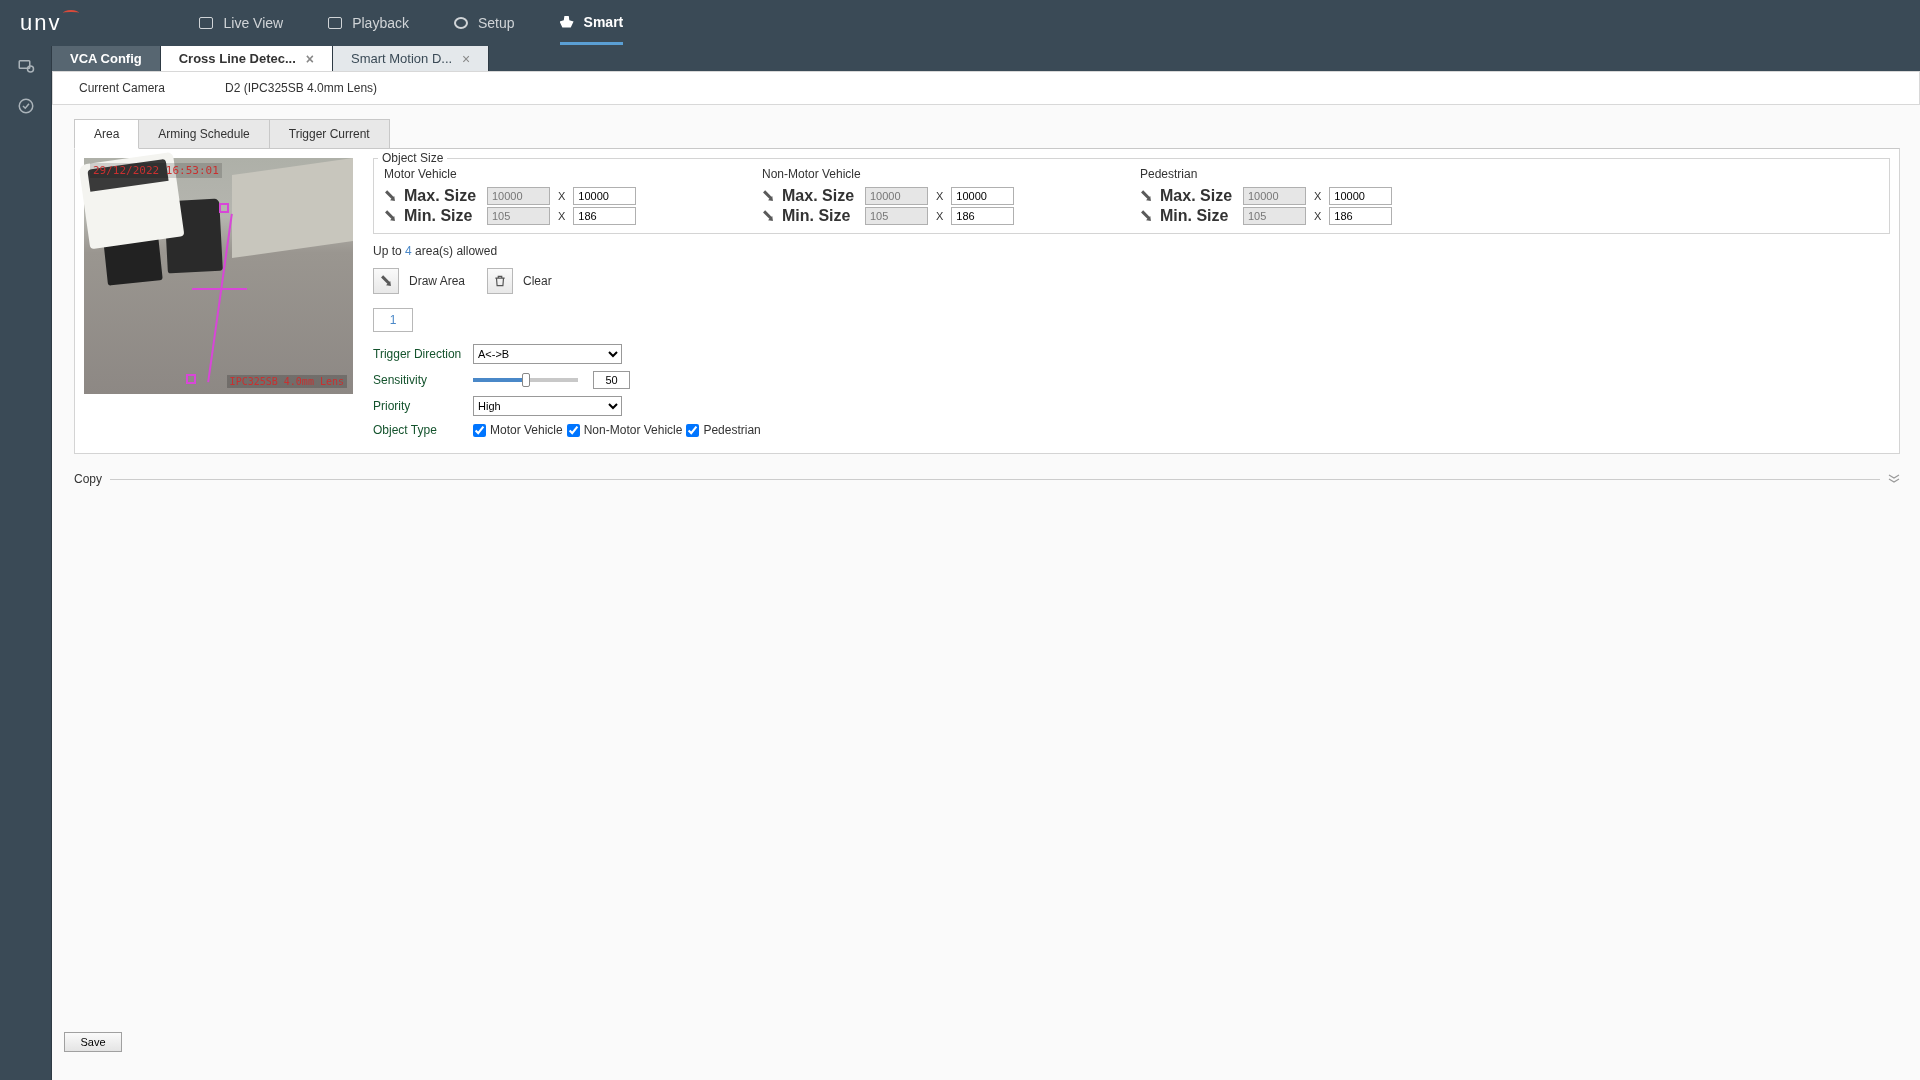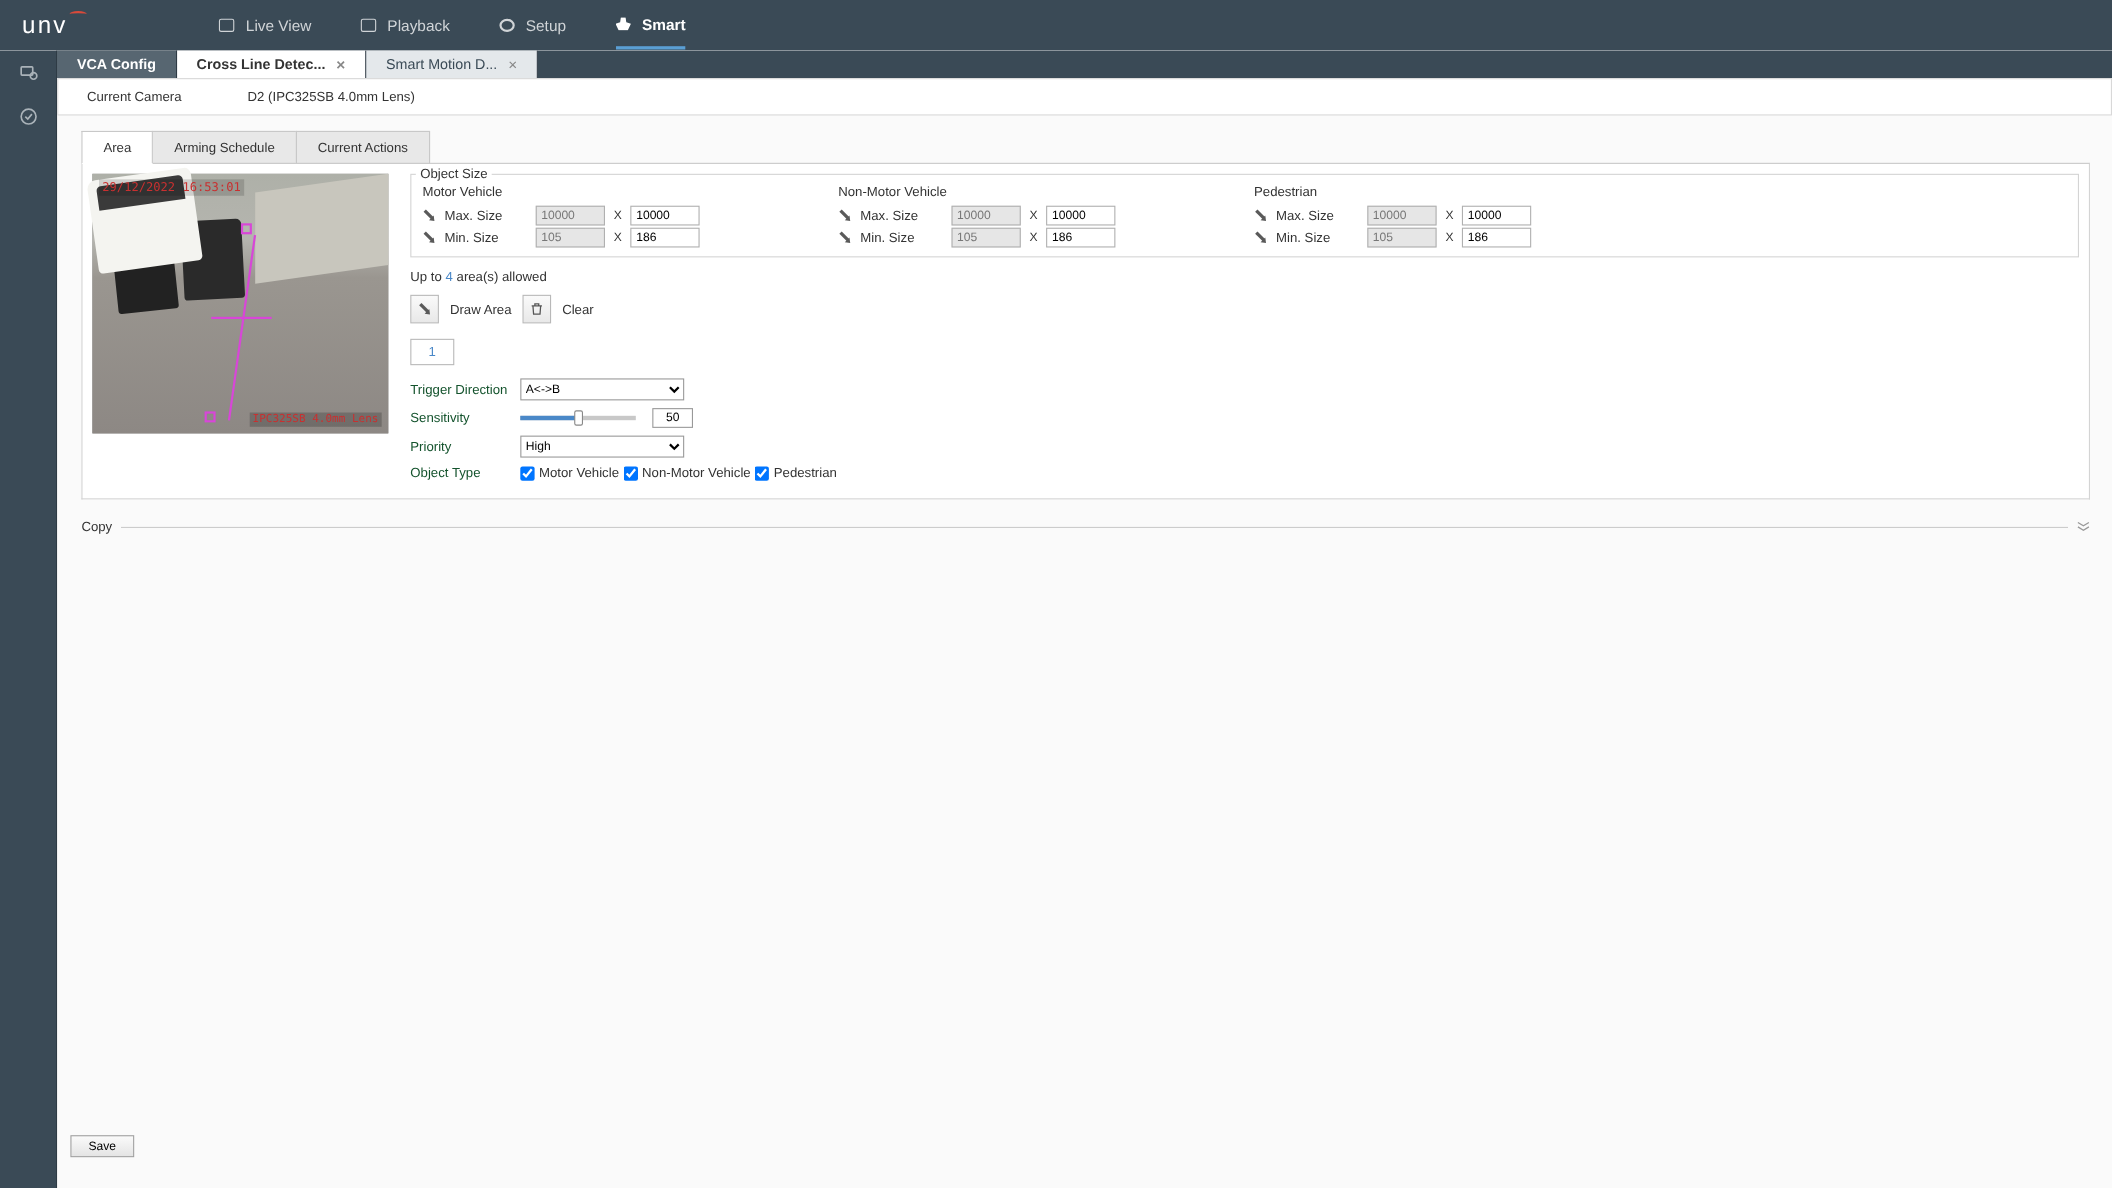--- a/index.html
+++ b/index.html
@@ -66,30 +66,30 @@
 .config { flex: 1; }
 .fieldset { border: 1px solid #d4d4d4; padding: 8px 10px 6px; position: relative; margin-bottom: 6px; }
 .fieldset-legend { position: absolute; top: -8px; left: 4px; background: #fff; padding: 0 4px; font-size: 12px; font-weight: normal; }
 .size-cols { display: flex; gap: 0; }
 .size-col { width: 378px; }
 .col-title { font-size: 12px; margin-bottom: 6px; }
 .size-row { display: flex; align-items: center; gap: 8px; margin-bottom: 2px; }
 .pencil-icon { width: 12px; height: 12px; display: inline-block; transform: rotate(-45deg); }
 .pencil-icon::before { content: ""; display: block; width: 3px; height: 10px; background: #5a5a5a; margin: 0 auto; }
 .pencil-icon::after { content: ""; display: block; width: 0; height: 0; border-left: 3px solid transparent; border-right: 3px solid transparent; border-top: 4px solid #5a5a5a; margin: -1px auto 0; }
-.size-label { width: 75px; font-size: 12px; }
+.size-label { width: 75px; font-size: 16px; font-weight: bold; }
 .size-input { width: 63px; height: 18px; border: 1px solid #b0b0b0; padding: 0 4px; font-size: 11px; }
 .size-input.ro { background: #e6e6e6; color: #777; }
 .x-sep { font-size: 11px; }
 .hint { color: #d07030; font-size: 11px; margin-top: 4px; }
 
 .areas-info { font-size: 12px; margin: 10px 0; }
 .areas-info .n { color: #4a88c8; }
 
-.btn-row { display: flex; gap: 10px; margin-bottom: 14px; }
+.btn-row { display: flex; gap: 22px; margin-bottom: 14px; }
 .icon-btn { display: flex; align-items: center; gap: 10px; cursor: pointer; }
 .icon-btn .ibox { width: 26px; height: 26px; border: 1px solid #b8b8b8; background: linear-gradient(#fafafa, #e8e8e8); display: flex; align-items: center; justify-content: center; }
 
 .area-tabs { margin-bottom: 12px; }
 .area-tab { display: inline-block; width: 40px; height: 24px; border: 1px solid #b8b8b8; text-align: center; line-height: 22px; color: #4a88c8; background: #fff; cursor: pointer; }
 
 .form-table { }
 .form-row { display: flex; align-items: center; margin-bottom: 7px; }
 .form-label { width: 100px; color: #14532d; font-size: 12px; }
 .form-select { width: 149px; height: 20px; border: 1px solid #999; font-size: 11px; background: #fff; }
@@ -173,21 +173,21 @@
   <div class="camera-bar">
     <span class="lbl">Current Camera</span>
     <span class="val">D2 (IPC325SB 4.0mm Lens)</span>
   </div>
 
   <div class="body-wrap">
 
     <div class="sub-tabs">
       <div class="sub-tab active">Area</div>
       <div class="sub-tab">Arming Schedule</div>
-      <div class="sub-tab">Current Actions</div>
+      <div class="sub-tab">Trigger Current</div>
     </div>
 
     <div class="panel">
 
       <div class="preview">
         <div class="scene">
           <div class="car car1"></div>
           <div class="car car2"></div>
           <div class="van"></div>
           <div class="line-ab"></div>

